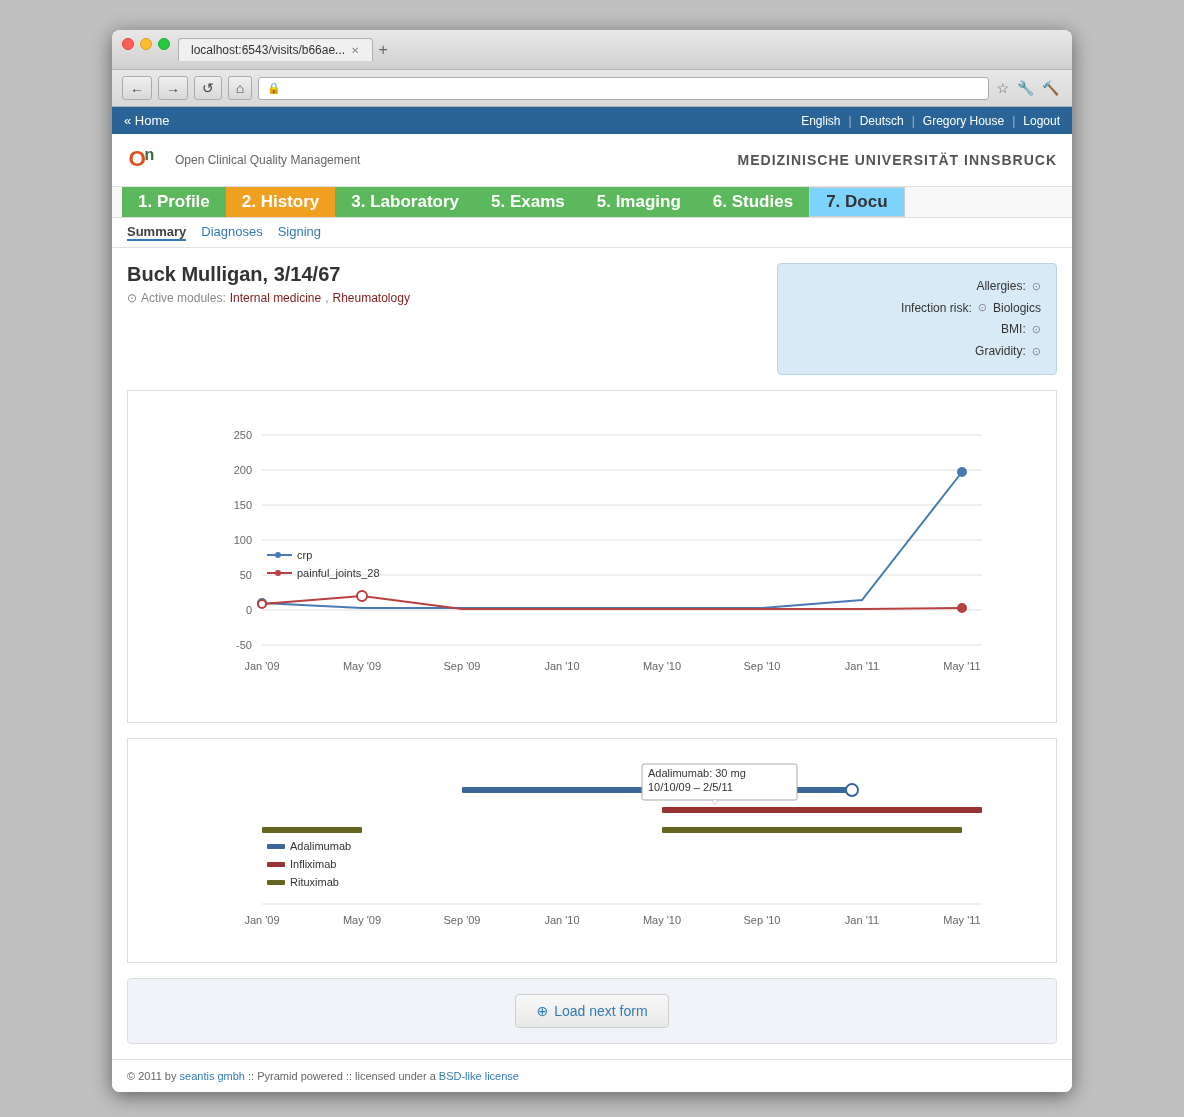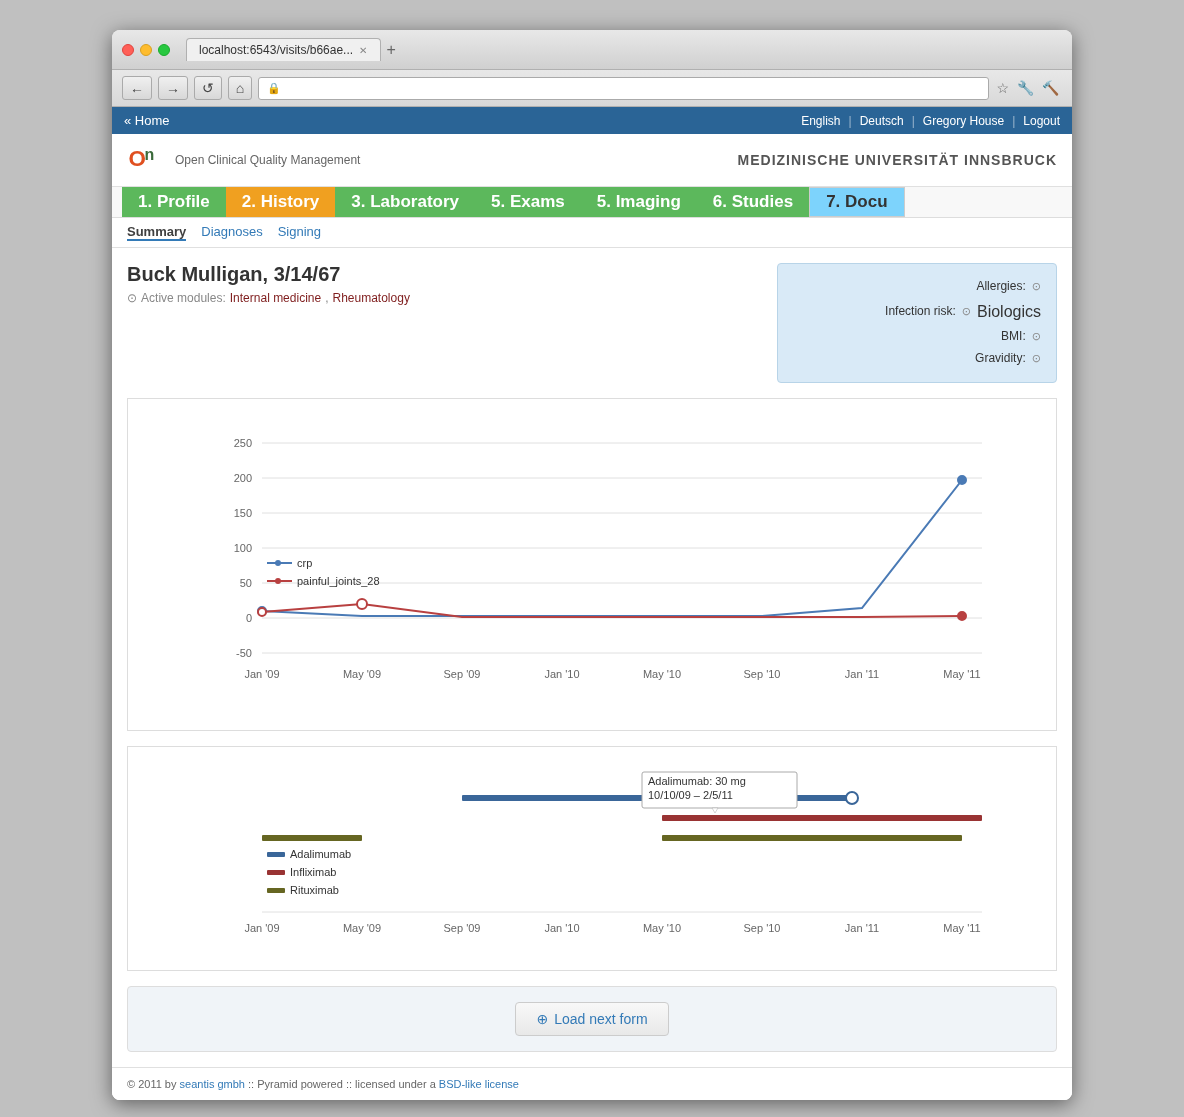--- a/index.html
+++ b/index.html
@@ -1,21 +1,21 @@
 <!DOCTYPE html>
 <html><head>
   <meta charset="utf-8">
   <style>
     * { box-sizing: border-box; margin: 0; padding: 0; }
     body { background: #c0c0c0; font-family: Arial, sans-serif; font-size: 13px; display: flex; justify-content: center; align-items: flex-start; min-height: 1117px; padding: 30px; }
     
     .browser-window { width: 960px; background: #f0f0f0; border-radius: 8px; box-shadow: 0 4px 20px rgba(0,0,0,0.5); overflow: hidden; }
     
     
-    .browser-titlebar { background: linear-gradient(#e8e8e8, #d0d0d0); padding: 8px 10px; display: flex; align-items: center; gap: 8px; border-bottom: 1px solid #b0b0b0; }
+    .browser-titlebar { background: linear-gradient(#e8e8e8, #d0d0d0); padding: 8px 10px; display: flex; gap: 0; border-bottom: 1px solid #b0b0b0; }
     .traffic-lights { display: flex; gap: 6px; }
     .traffic-light { width: 12px; height: 12px; border-radius: 50%; }
     .tl-red { background: #ff5f57; border: 1px solid #e0443e; }
     .tl-yellow { background: #febc2e; border: 1px solid #d9a020; }
     .tl-green { background: #28c840; border: 1px solid #1aac2d; }
     .browser-tabs { display: flex; align-items: flex-end; flex: 1; margin-left: 8px; }
     .browser-tab { background: #ddd; border: 1px solid #b0b0b0; border-bottom: none; border-radius: 4px 4px 0 0; padding: 4px 12px; font-size: 12px; color: #333; display: flex; align-items: center; gap: 6px; }
     .browser-tab.active { background: #f0f0f0; }
     .tab-close { color: #888; font-size: 10px; }
     .tab-add { background: none; border: none; color: #666; font-size: 16px; cursor: pointer; padding: 2px 6px; }
@@ -178,21 +178,21 @@
         </div>
 
         <div class="info-box">
           <div class="info-row">
             <span class="info-label">Allergies:</span>
             <span class="info-icon">⊙</span>
           </div>
           <div class="info-row">
             <span class="info-label">Infection risk:</span>
             <span class="info-icon">⊙</span>
-            <span style="font-size:16px;color:#333;">Biologics</span>
+            <span style="font-size:12px;color:#333;">Biologics</span>
           </div>
           <div class="info-row">
             <span class="info-label">BMI:</span>
             <span class="info-icon">⊙</span>
           </div>
           <div class="info-row">
             <span class="info-label">Gravidity:</span>
             <span class="info-icon">⊙</span>
           </div>
         </div>

